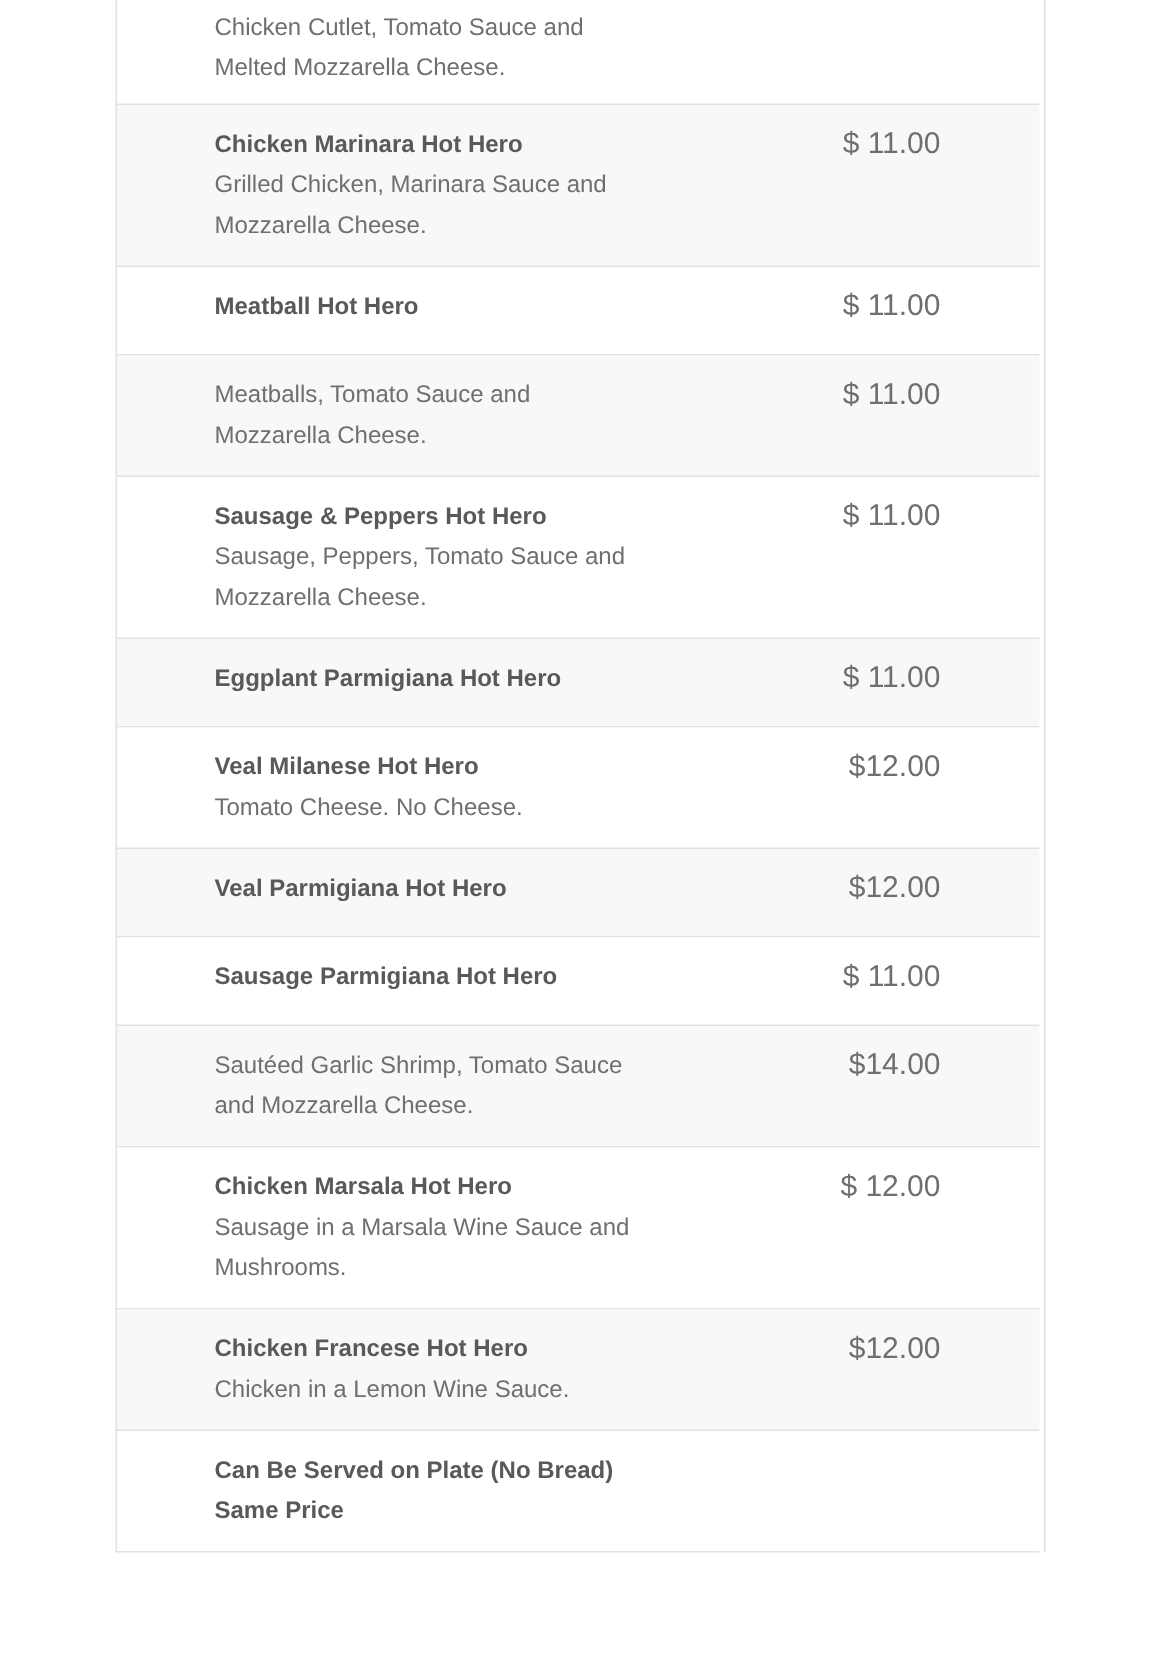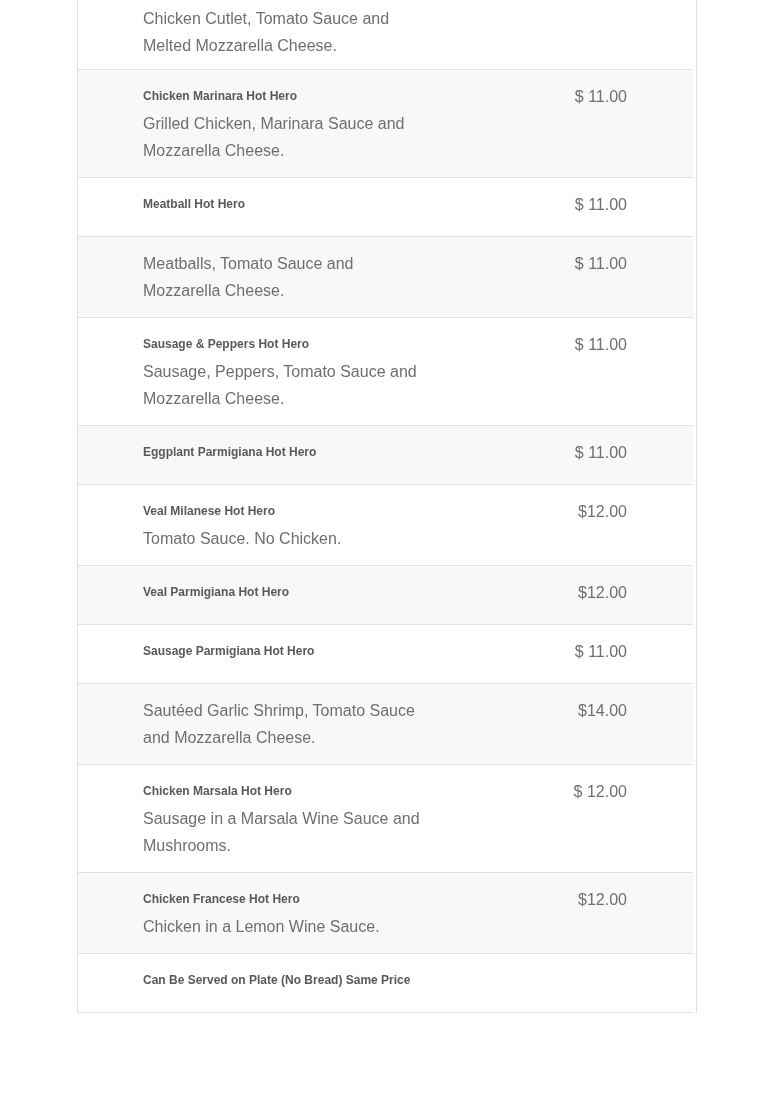--- a/index.html
+++ b/index.html
@@ -44,38 +44,38 @@
   .menu-row.partial {
     padding-top: 5px;
     padding-bottom: 10px;
     min-height: 0;
   }
   .item-main {
     flex: 1 1 auto;
     min-width: 0;
   }
   .item-name {
-    font-size: 12px;
+    font-size: 16px;
     font-weight: bold;
     line-height: 27px;
     color: #595959;
     max-width: 300px;
   }
   .item-desc {
     font-size: 16px;
     font-weight: normal;
     line-height: 27px;
     color: #6f6f6f;
     max-width: 285px;
   }
   .item-price {
     flex: 0 0 auto;
     margin-left: auto;
     padding-right: 66px;
-    font-size: 16px;
+    font-size: 20px;
     line-height: 27px;
     color: #6f6f6f;
     white-space: nowrap;
   }
 </style>
 </head>
 <body>
 
 <div class="viewport">
   <section class="menu-table" id="menu-list">
@@ -122,21 +122,21 @@
     <div class="item-main">
       <div class="item-name">Eggplant Parmigiana Hot Hero</div>
 
     </div>
     <div class="item-price">$ 11.00</div>
   </div>
 
   <div class="menu-row">
     <div class="item-main">
       <div class="item-name">Veal Milanese Hot Hero</div>
-      <div class="item-desc">Tomato Sauce. No Chicken.</div>
+      <div class="item-desc">Tomato Cheese. No Cheese.</div>
     </div>
     <div class="item-price">$12.00</div>
   </div>
 
   <div class="menu-row">
     <div class="item-main">
       <div class="item-name">Veal Parmigiana Hot Hero</div>
 
     </div>
     <div class="item-price">$12.00</div>

